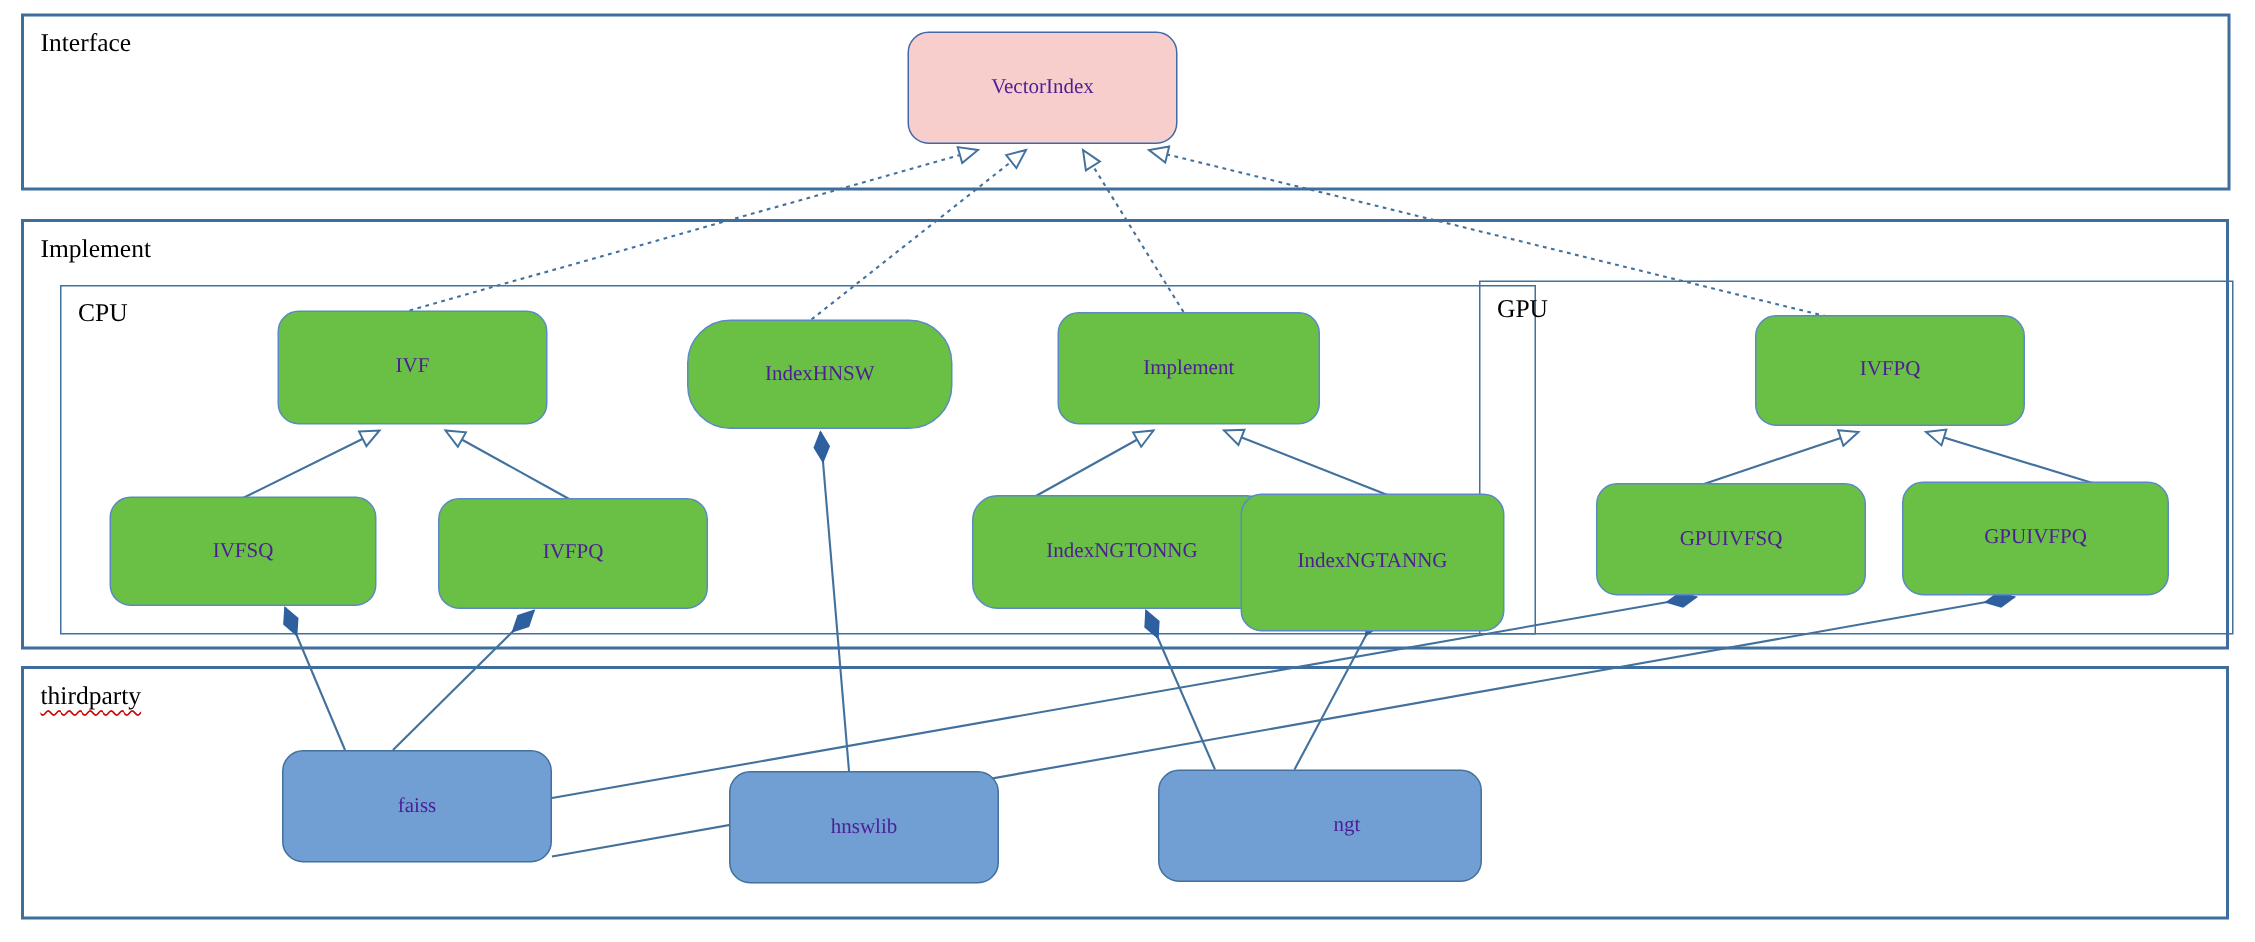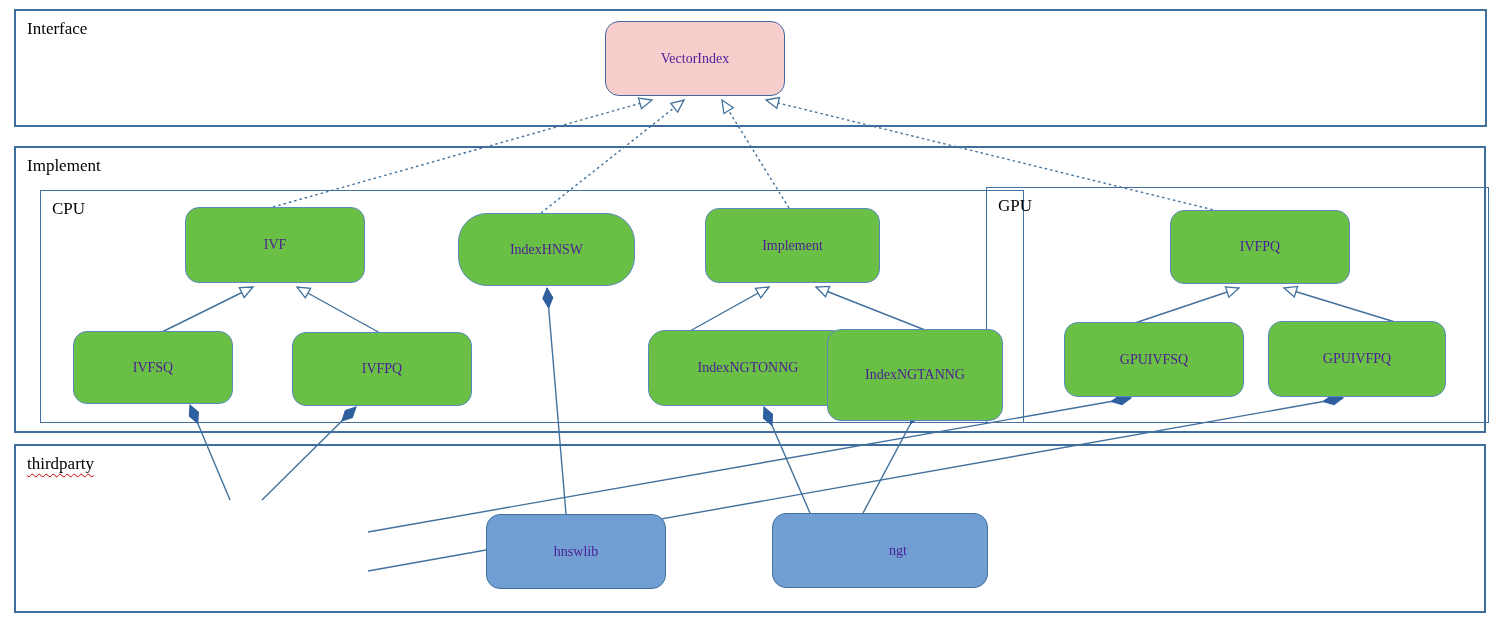--- a/index.html
+++ b/index.html
@@ -118,21 +118,21 @@
   </div>
 
   <div class="node green" style="left:705px;top:208px;width:175px;height:75px;">
     <span>Implement</span>
   </div>
 
   <div class="node green" style="left:1170px;top:210px;width:180px;height:74px;">
     <span>IVFPQ</span>
   </div>
 
-  <div class="node green" style="left:73px;top:331px;width:160px;height:73px;">
+  <div class="node green" style="left:73px;top:331px;width:178px;height:73px;">
     <span>IVFSQ</span>
   </div>
 
   <div class="node green" style="left:292px;top:332px;width:180px;height:74px;">
     <span>IVFPQ</span>
   </div>
 
   <div class="node green" style="left:648px;top:330px;width:200px;height:76px;border-radius:17px;">
     <span>IndexNGTONNG</span>
   </div>
@@ -142,20 +142,23 @@
   </div>
 
   <div class="node green" style="left:1064px;top:322px;width:180px;height:75px;">
     <span>GPUIVFSQ</span>
   </div>
 
   <div class="node green" style="left:1268px;top:321px;width:178px;height:76px;">
     <span>GPUIVFPQ</span>
   </div>
 
+  <div class="node blue" style="left:188px;top:500px;width:180px;height:75px;">
+    <span>faiss</span>
+  </div>
 
   <div class="node blue" style="left:486px;top:514px;width:180px;height:75px;">
     <span>hnswlib</span>
   </div>
 
   <div class="node blue" style="left:772px;top:513px;width:216px;height:75px;padding-left:36px;">
     <span>ngt</span>
   </div>
 
 </div>

